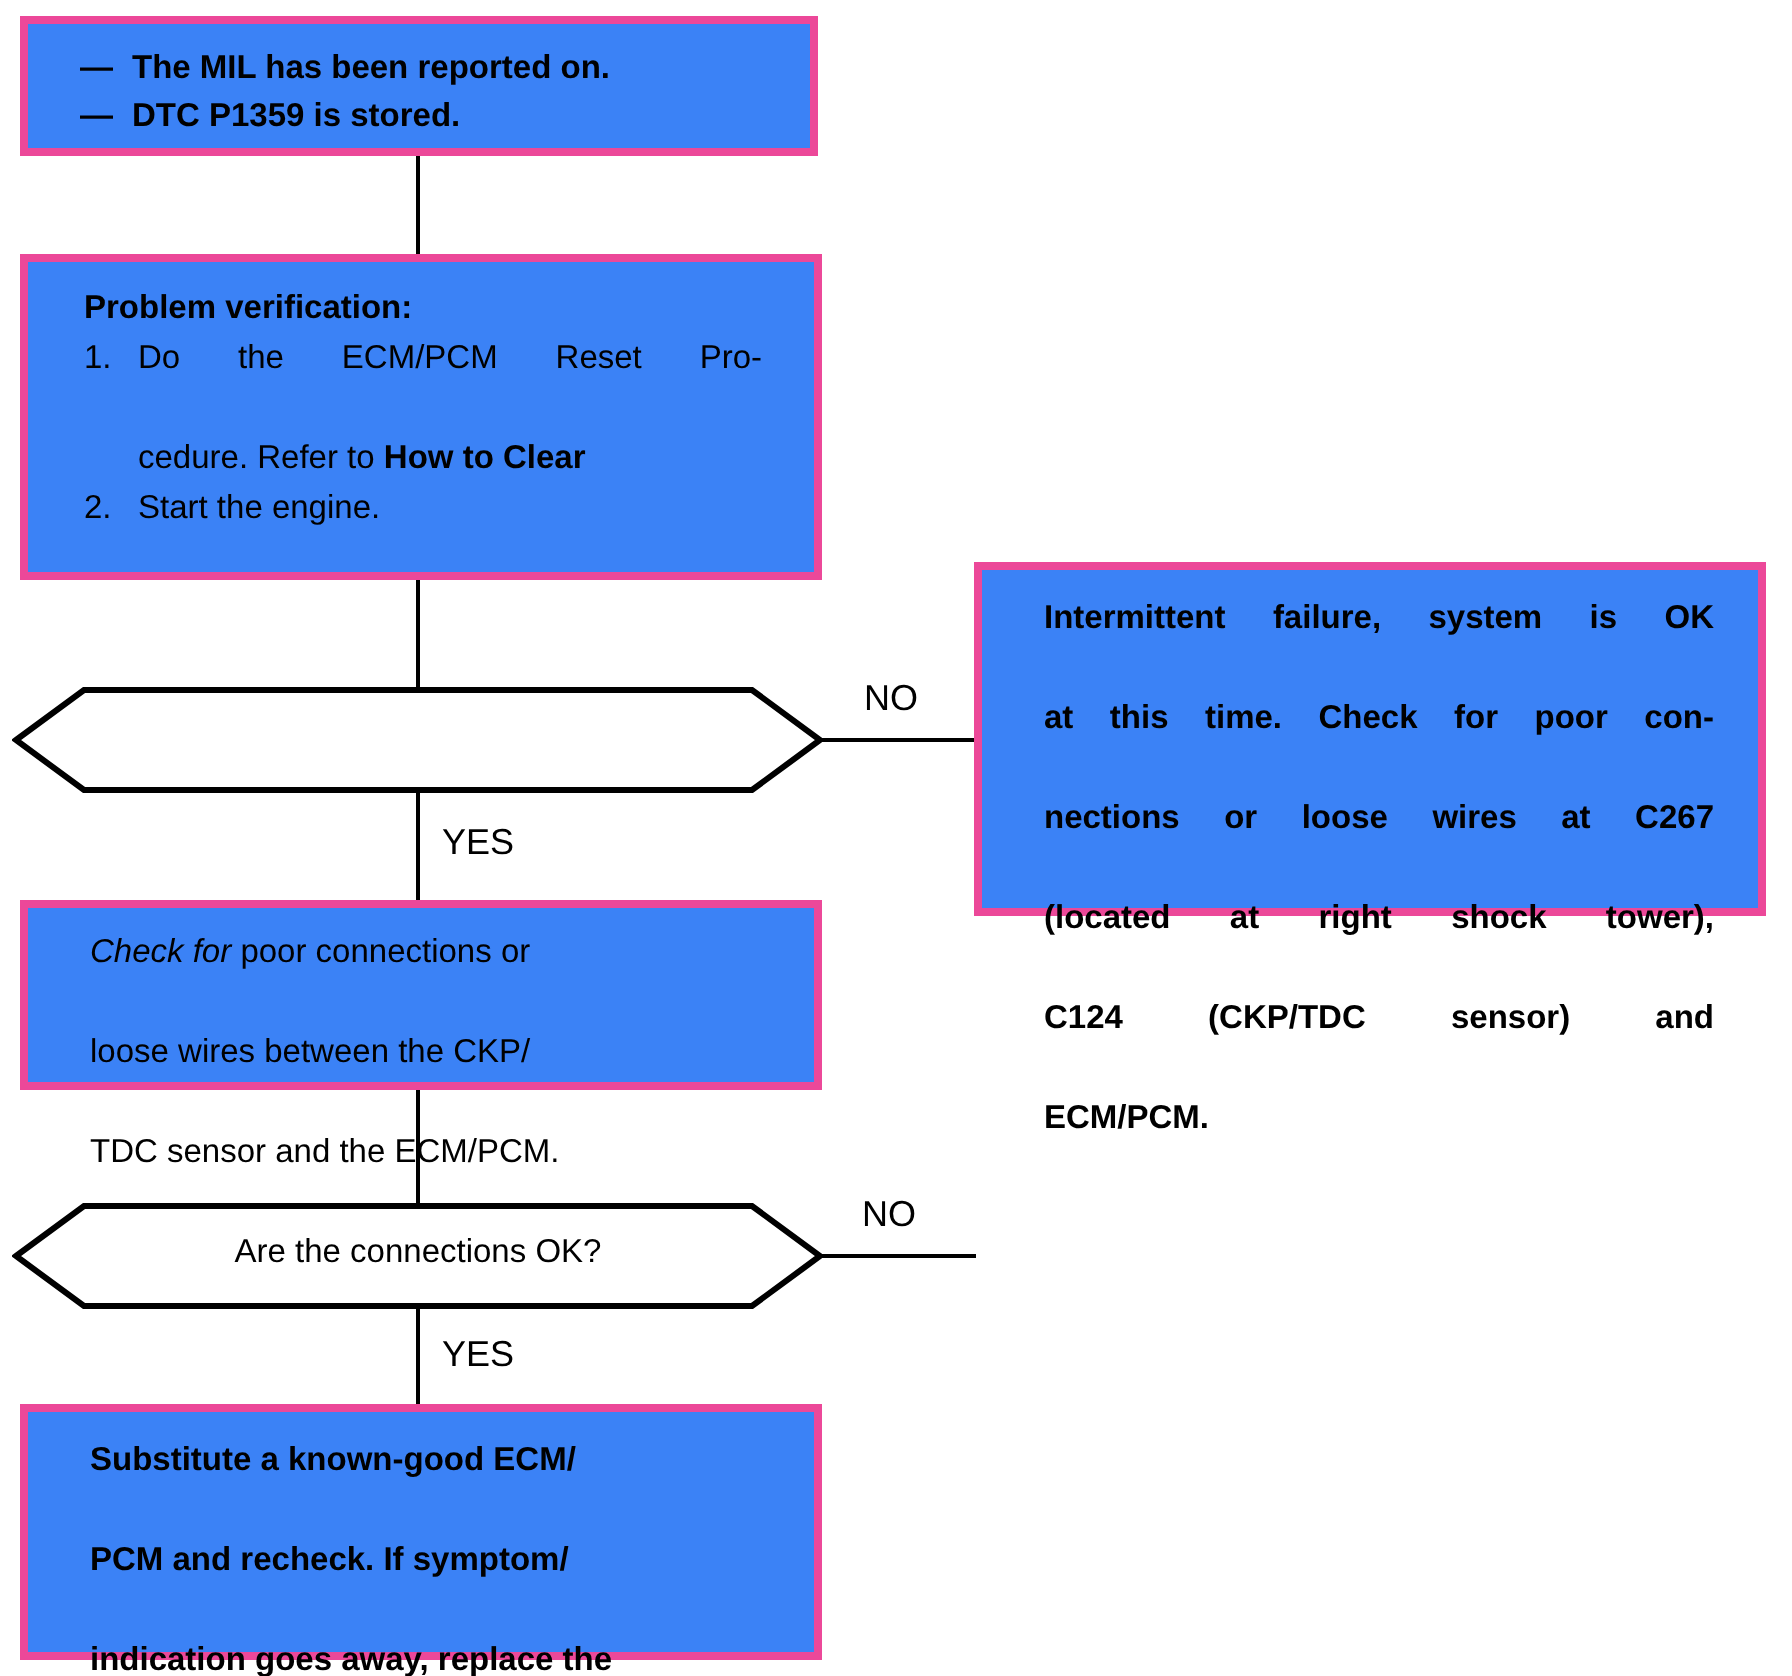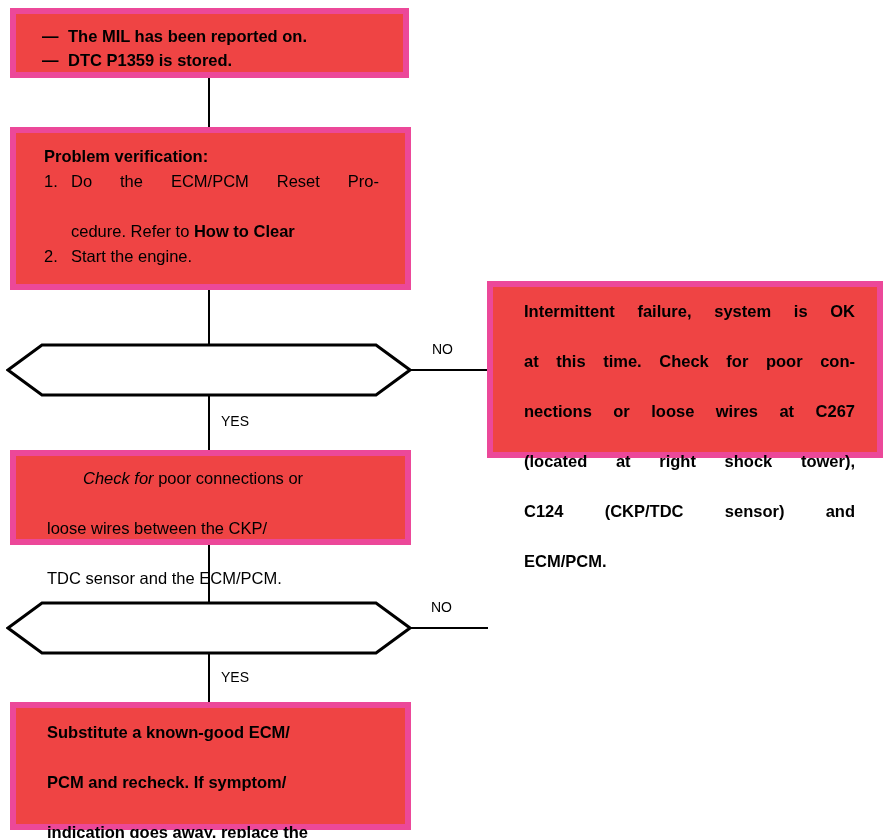--- a/index.html
+++ b/index.html
@@ -13,22 +13,22 @@
     width: 896px;
     height: 838px;
     background: #ffffff;
     font-family: "Liberation Sans", sans-serif;
     color: #000000;
     overflow: hidden;
   }
   .node {
     position: absolute;
     box-sizing: border-box;
-    background: #ef4444;
-    border: 6px solid #ec4899;
+    background: #3b82f6;
+    border: 4px solid #ec4899;
   }
   .node .inner {
     position: absolute;
     left: 0;
     right: 0;
     top: 0;
   }
   .txt {
     font-size: 16.5px;
     line-height: 25px;
@@ -75,21 +75,21 @@
     width: 2px;
     background: #000000;
   }
   .hline {
     position: absolute;
     height: 2px;
     background: #000000;
   }
   .edge-label {
     position: absolute;
-    font-size: 14px;
+    font-size: 18px;
     font-weight: normal;
     line-height: 18px;
     white-space: nowrap;
   }
   
   .hex {
     position: absolute;
   }
   .hex svg { display: block; }
   .hex .hexlabel {
@@ -158,32 +158,33 @@
       <span class="txt bold just-line">at this time. Check for poor con-</span>
       <span class="txt bold just-line">nections or loose wires at C267</span>
       <span class="txt bold just-line">(located at right shock tower),</span>
       <span class="txt bold just-line">C124 (CKP/TDC sensor) and</span>
       <span class="txt bold" style="display:block;">ECM/PCM.</span>
     </div>
   </div>
 
   <div class="node" style="left:10px; top:450px; width:401px; height:95px;">
     <div class="inner" style="padding:10px 18px 0 31px;">
-      <span class="txt just-line" style="display:block;margin-left:36px;"><span style="font-style:italic;">Check for</span><span> poor connections or</span></span>
+      <span class="txt just-line" style="display:block;"><span style="font-style:italic;">Check for</span><span> poor connections or</span></span>
       <span class="txt just-line">loose wires between the CKP/</span>
       <span class="txt" style="display:block;">TDC sensor and the ECM/PCM.</span>
     </div>
   </div>
 
   <div class="vline" style="left:208px; top:545px; width:2px; height:58px;"></div>
 
   <div class="hex" style="left:6px; top:600px; width:406px; height:56px;">
     <svg width="406" height="56" viewBox="0 0 406 56">
       <polygon points="2,28 36,3 370,3 404,28 370,53 36,53" fill="#ffffff" stroke="#000000" stroke-width="3" stroke-linejoin="miter"></polygon>
     </svg>
+    <span class="hexlabel" style="top:17px;">Are the connections OK?</span>
   </div>
 
   <div class="hline" style="left:410px; top:627px; width:78px; height:2px;"></div>
   <span class="edge-label" style="left:431px; top:598px;">NO</span>
 
   <div class="vline" style="left:208px; top:654px; width:2px; height:48px;"></div>
   <span class="edge-label" style="left:221px; top:668px;">YES</span>
 
 
   <div class="node" style="left:10px; top:702px; width:401px; height:128px;">

